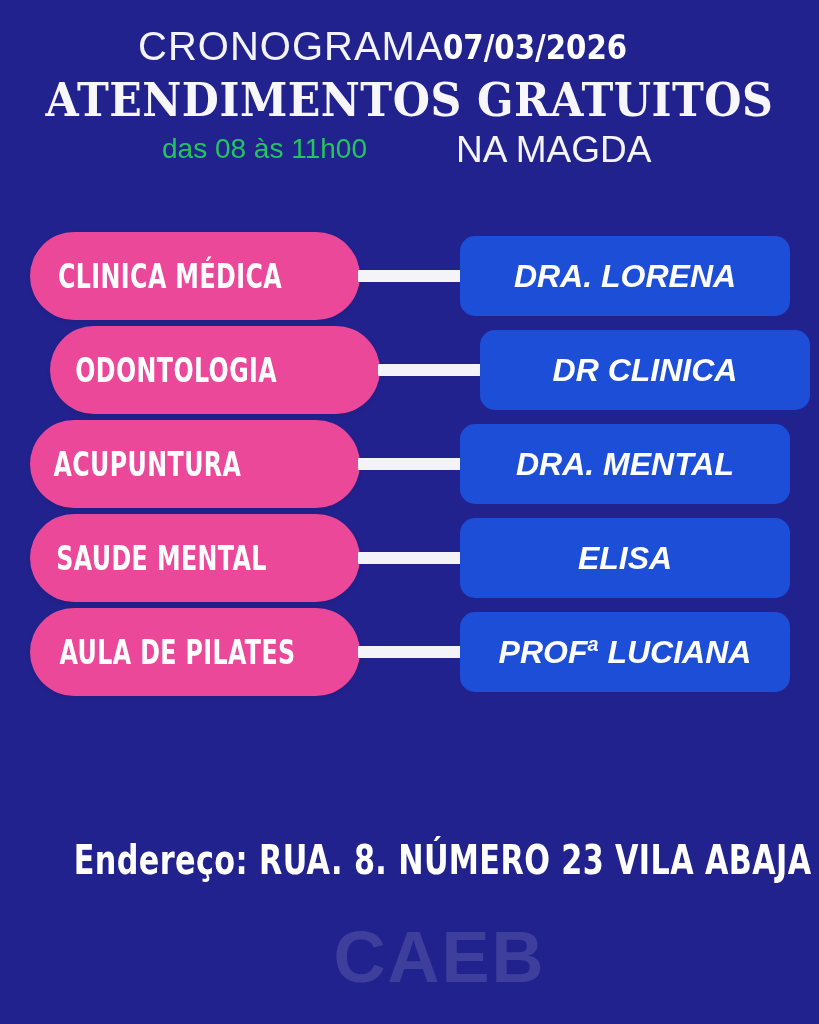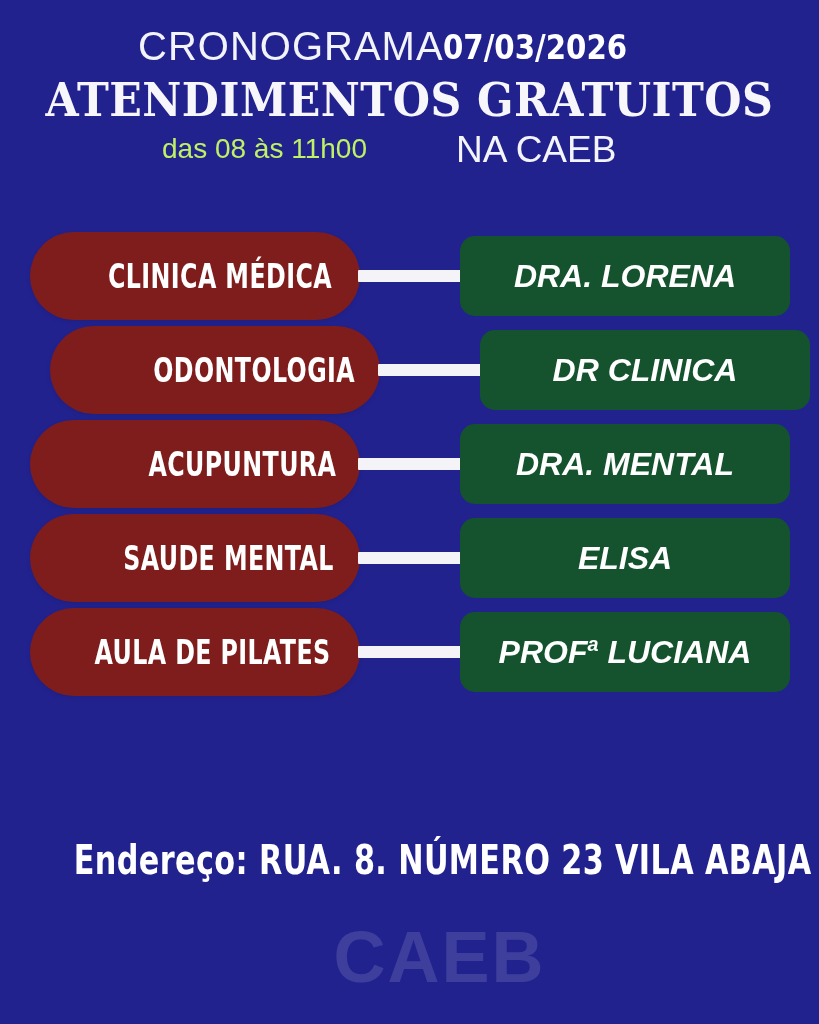--- a/index.html
+++ b/index.html
@@ -40,58 +40,58 @@
     font-size:46px;
     letter-spacing:0.5px;
     color:#f6f6fb;
     transform:scaleX(.93);
     line-height:52px;
     white-space:nowrap;
   }
   .hdr-hours{
     position:absolute;left:162px;top:132px;
     font-size:28px;font-weight:400;
-    color:#bef264;
+    color:#22c55e;
     letter-spacing:0px;
     line-height:34px;
     white-space:nowrap;
   }
   .hdr-place{
     position:absolute;left:456px;top:128px;
     font-size:37px;font-weight:400;
     color:#f4f4fb;
     letter-spacing:0px;
     line-height:44px;
     white-space:nowrap;
   }
   
   .rows{position:absolute;left:0;top:232px;width:819px;}
   .row{position:relative;height:94px;margin-bottom:0;}
   .pill-left{
     position:absolute;left:30px;top:0;
     width:330px;height:88px;
-    background:#7f1d1d;
+    background:#ec4899;
     border-radius:46px;
-    display:flex;align-items:center;justify-content:flex-end;
+    display:flex;align-items:center;justify-content:flex-start;
     box-shadow:0 2px 4px rgba(0,0,0,.10);
   }
   .pill-left span{
     font-family:"DejaVu Sans Condensed","Liberation Sans", sans-serif;
     font-weight:bold;
     font-size:33px;
     color:#ffffff;
     letter-spacing:0.5px;
     transform:scaleX(.80);
     white-space:nowrap;
     display:inline-block;
   }
   .pill-right{
     position:absolute;left:460px;top:4px;
     width:330px;height:80px;
-    background:#14532d;
+    background:#1d4ed8;
     border-radius:15px;
     display:flex;align-items:center;justify-content:center;
   }
   .pill-right span{
     font-family:"Liberation Sans", sans-serif;
     font-weight:bold;font-style:italic;
     font-size:32px;
     color:#ffffff;
     letter-spacing:0px;
     white-space:nowrap;
@@ -134,21 +134,21 @@
   }
 </style>
 </head>
 <body>
 
 <div class="header">
   <div class="hdr-cronograma">CRONOGRAMA</div>
   <div class="hdr-date">07/03/2026</div>
   <div class="hdr-main">ATENDIMENTOS GRATUITOS</div>
   <div class="hdr-hours">das 08 às 11h00</div>
-  <div class="hdr-place">NA CAEB</div>
+  <div class="hdr-place">NA MAGDA</div>
 </div>
 
 <div class="rows">
 
   <div class="row r0">
     <div class="pill-left">
       <span>CLINICA MÉDICA</span>
     </div>
     <div class="connector"></div>
     <div class="pill-right">

